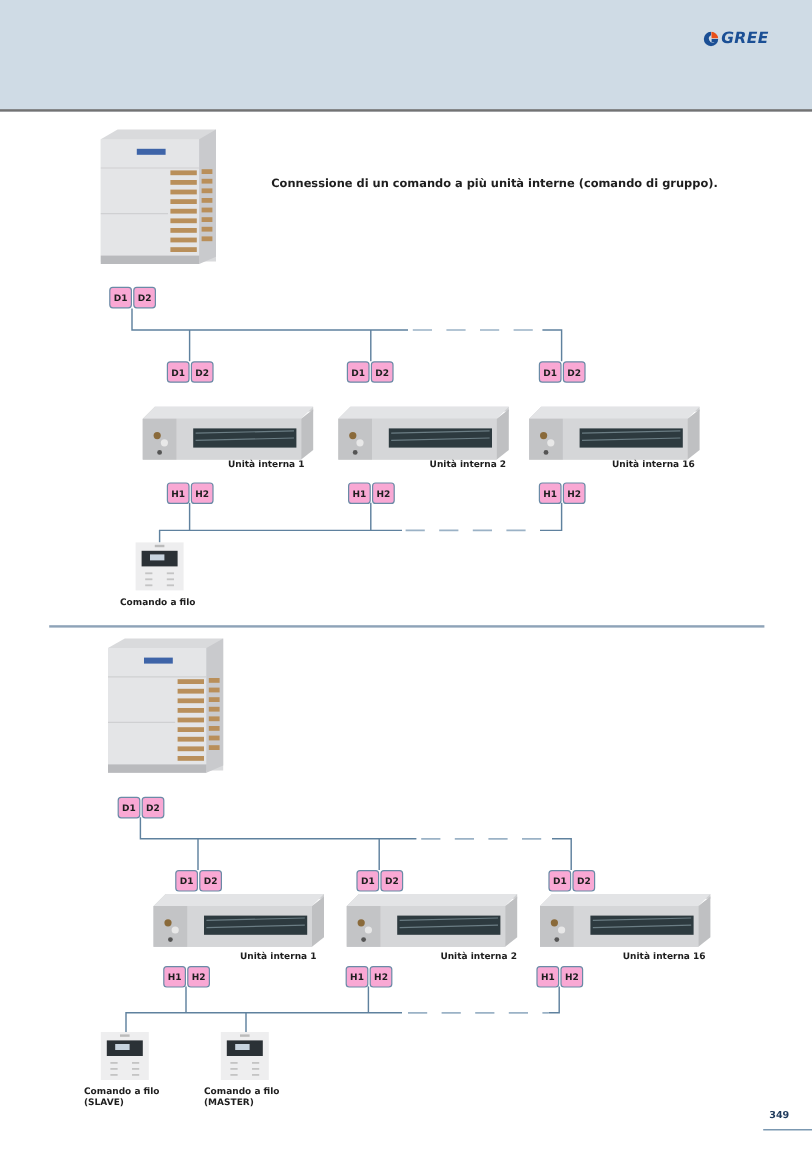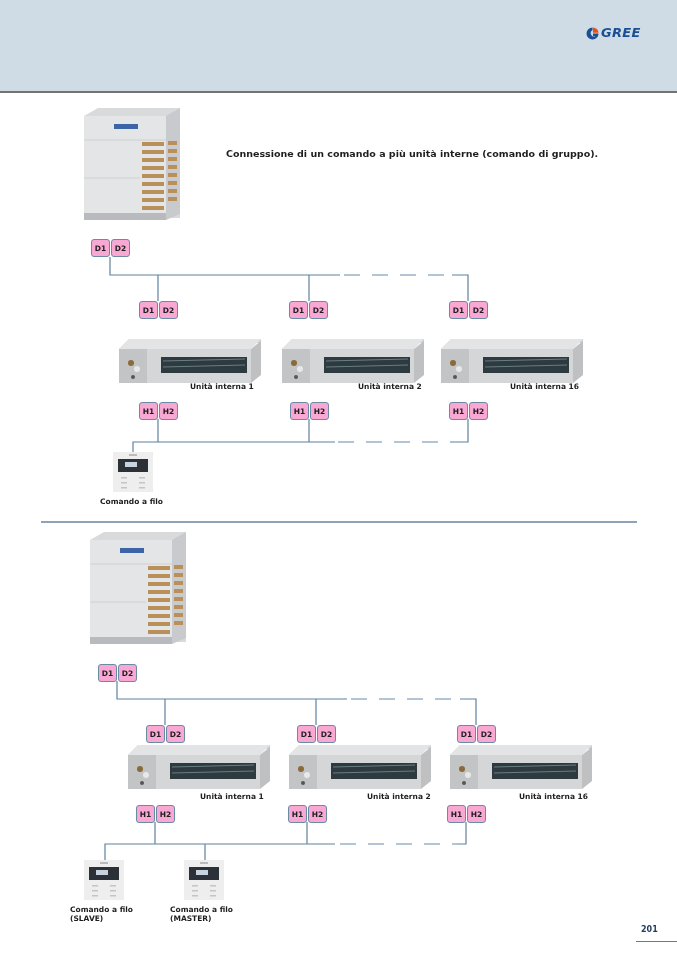--- a/index.html
+++ b/index.html
@@ -243,14 +243,14 @@
 
 <div class="label" style="left:70px; top:905px; width:70px;">
   <div>Comando a filo</div>
   <div>(SLAVE)</div>
 </div>
 <div class="label" style="left:170px; top:905px; width:70px;">
   <div>Comando a filo</div>
   <div>(MASTER)</div>
 </div>
 
-<div class="page-num">201</div>
+<div class="page-num">349</div>
 <div class="page-line"></div>
 
 </body></html>

